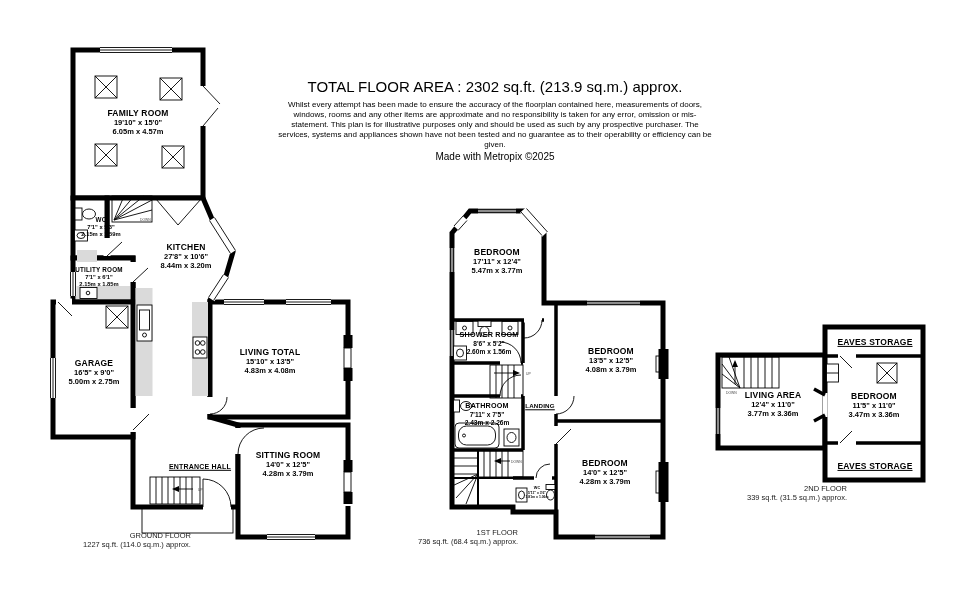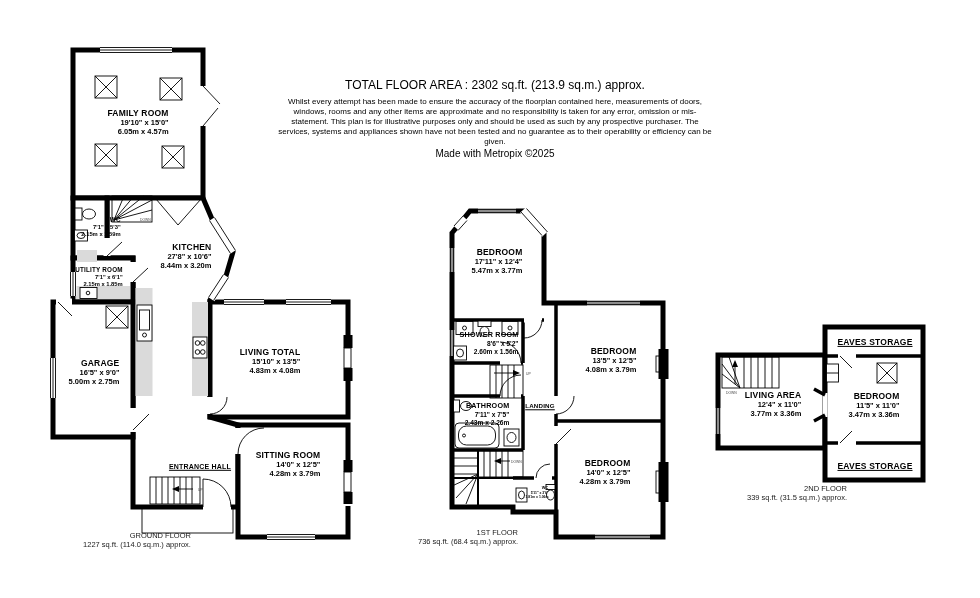--- a/index.html
+++ b/index.html
@@ -7,24 +7,24 @@
           font-family:"Liberation Sans", sans-serif;color:#000;}
   svg{position:absolute;left:0;top:0;}
   .room{fill:#fff;stroke:#000;stroke-width:5;stroke-linejoin:miter;}
   .w3{stroke:#000;stroke-width:3.5;fill:none;}
   .w2{stroke:#000;stroke-width:2;fill:none;}
   .thin{stroke:#000;stroke-width:0.9;fill:none;}
   .fixt{fill:#fff;stroke:#000;stroke-width:0.9;}
   .gray{fill:#dadada;}
   .stxt{font-family:"Liberation Sans",sans-serif;font-size:3.4px;fill:#444;}
   .hdr{position:absolute;left:255px;top:78px;width:480px;text-align:center;}
-  .title{font-size:12px;margin-bottom:5px;}
+  .title{font-size:15px;margin-bottom:5px;}
   .disc{font-size:8px;line-height:1.25;width:440px;margin:0 auto;}
   .credit{font-size:10px;margin-top:1px;}
-  .rl{position:absolute;transform:translate(-50%,-50%);text-align:right;font-weight:bold;
+  .rl{position:absolute;transform:translate(-50%,-50%);text-align:center;font-weight:bold;
       white-space:nowrap;line-height:1.2;}
   .rl .rn{font-size:8.5px;letter-spacing:.2px;}
   .rl .rd{font-size:7.5px;}
   .rl.md .rn{font-size:7.2px}.rl.md .rd{font-size:6.6px}
   .rl.sm .rn{font-size:6.3px}.rl.sm .rd{font-size:5.8px}
   .rl.xs .rn{font-size:3.8px}.rl.xs .rd{font-size:3.4px}
   .rl.single .rn{font-size:7px;text-decoration:underline;}
   .rl.landing .rn{font-size:6.2px;}
   .rl.eaves .rn{font-size:8.5px;}
   .fl{position:absolute;transform:translateX(-50%);text-align:right;font-size:7.5px;

